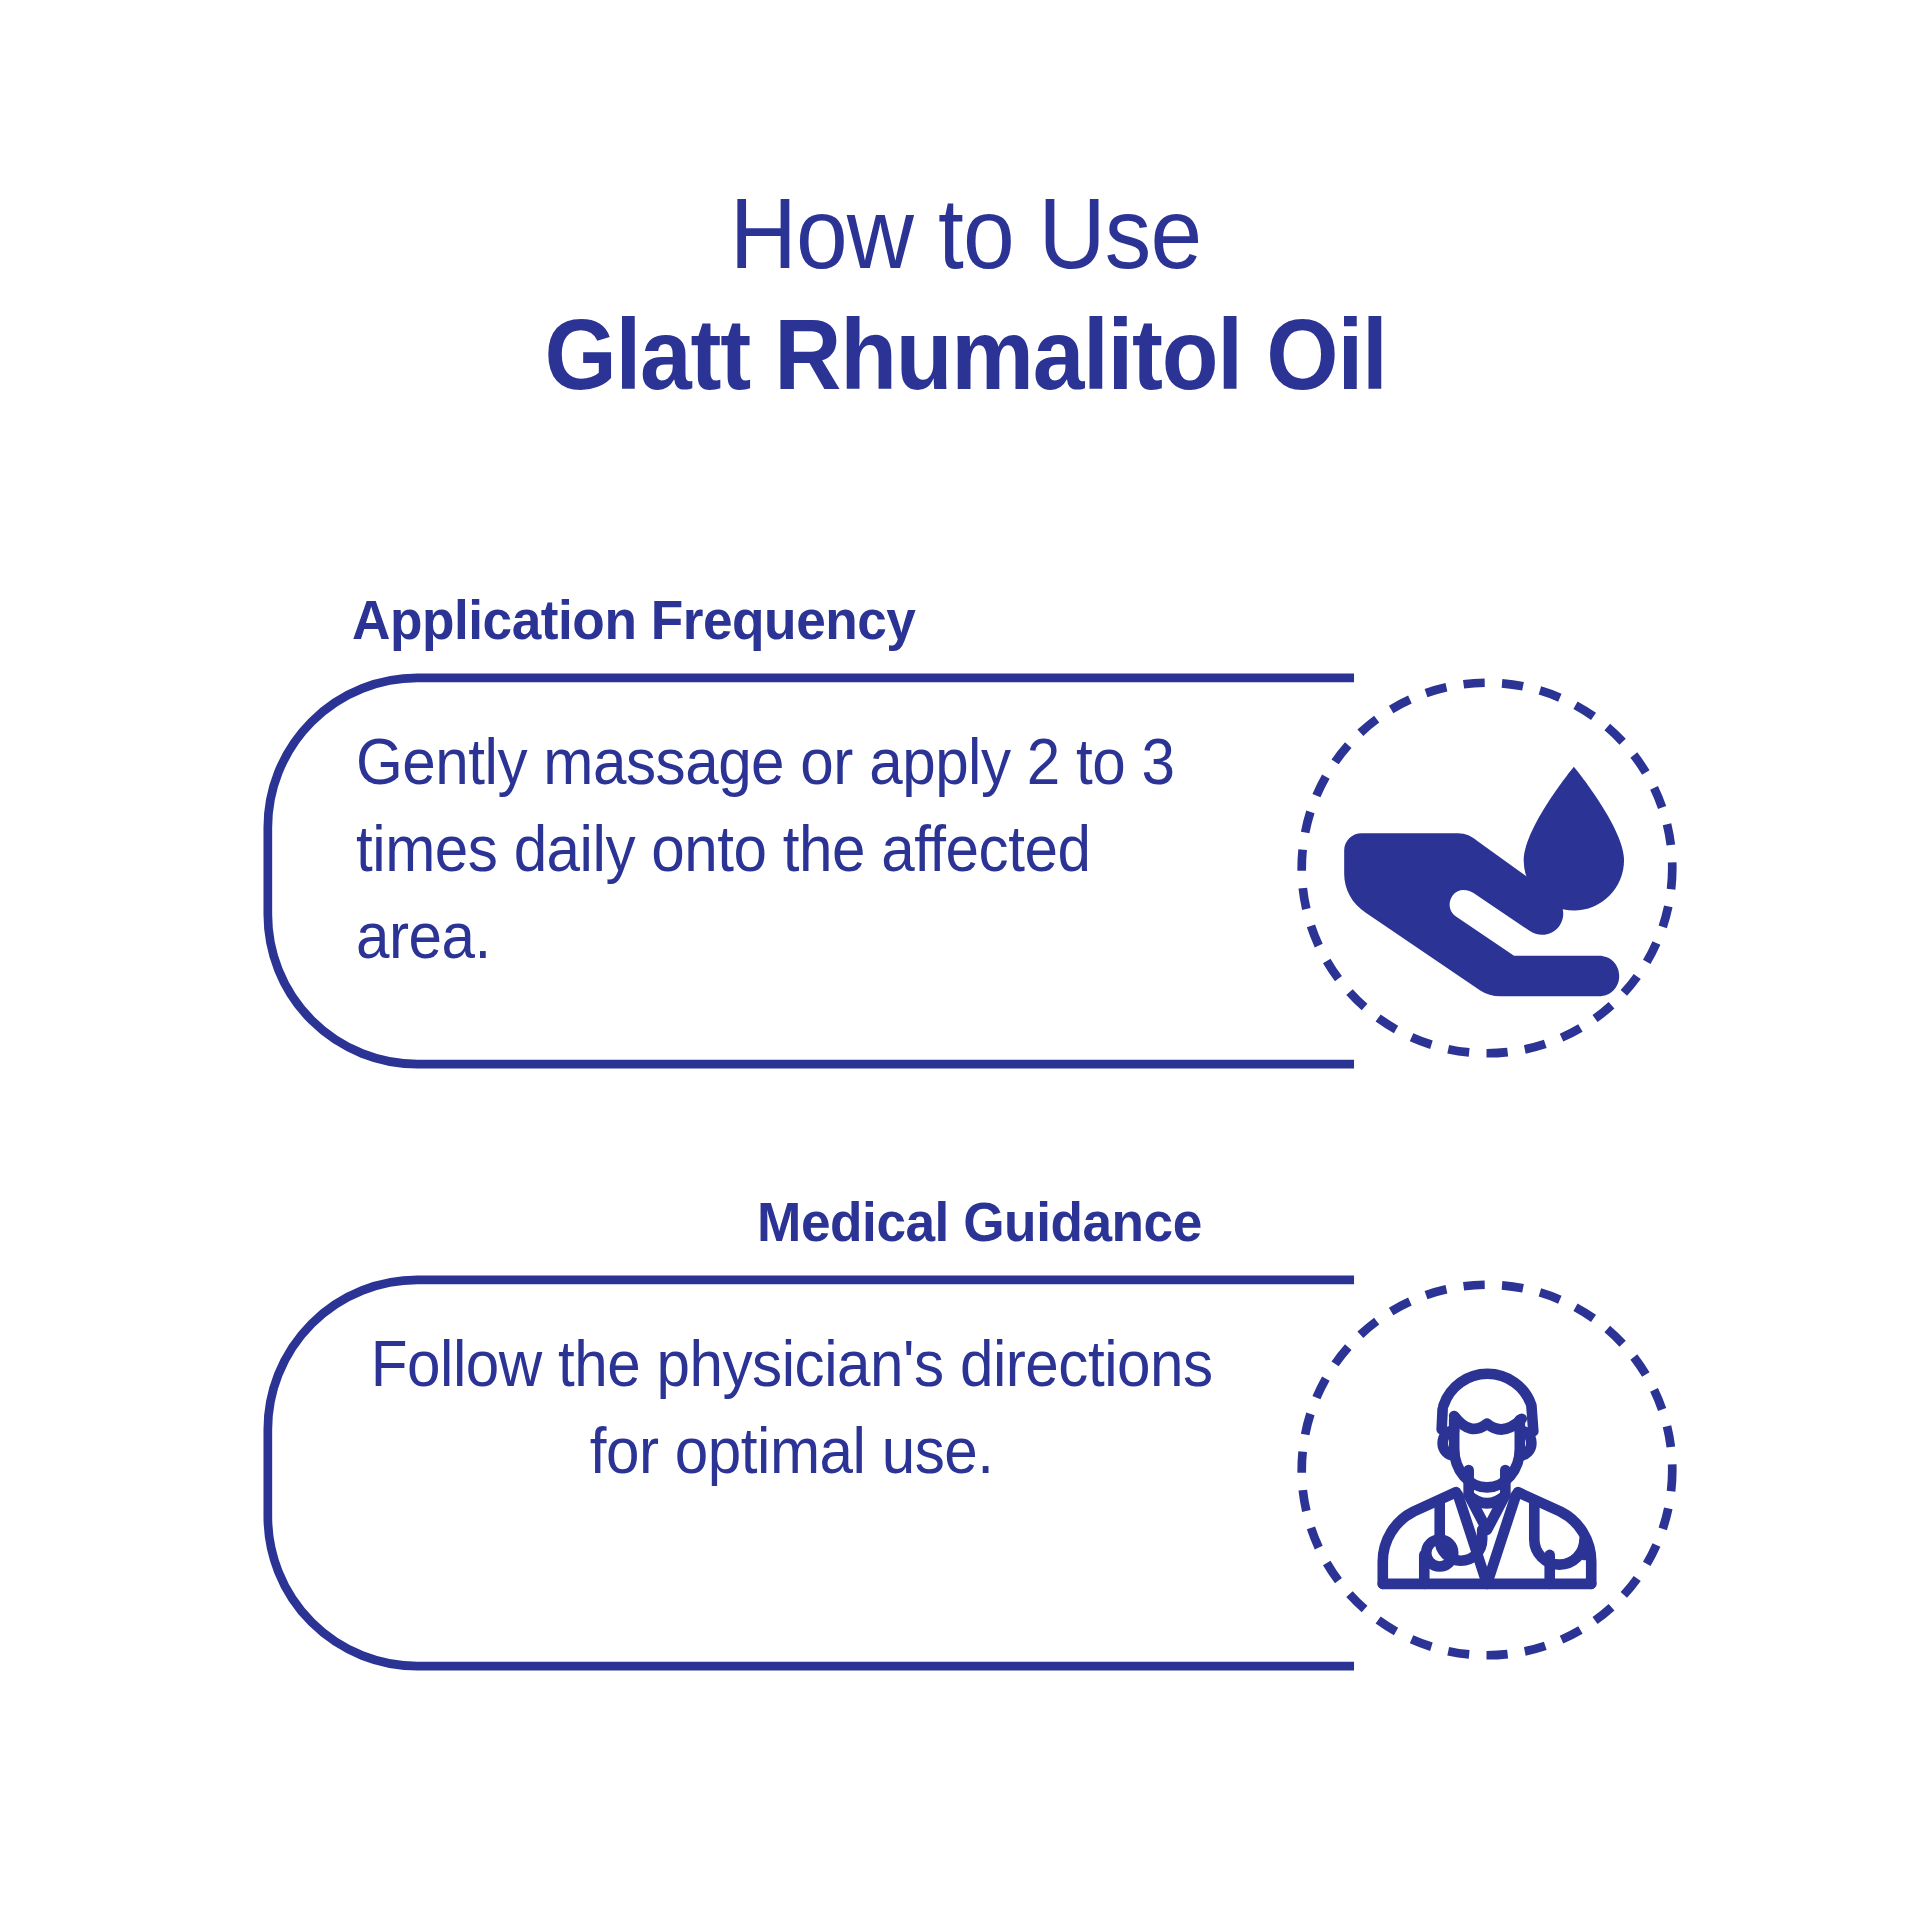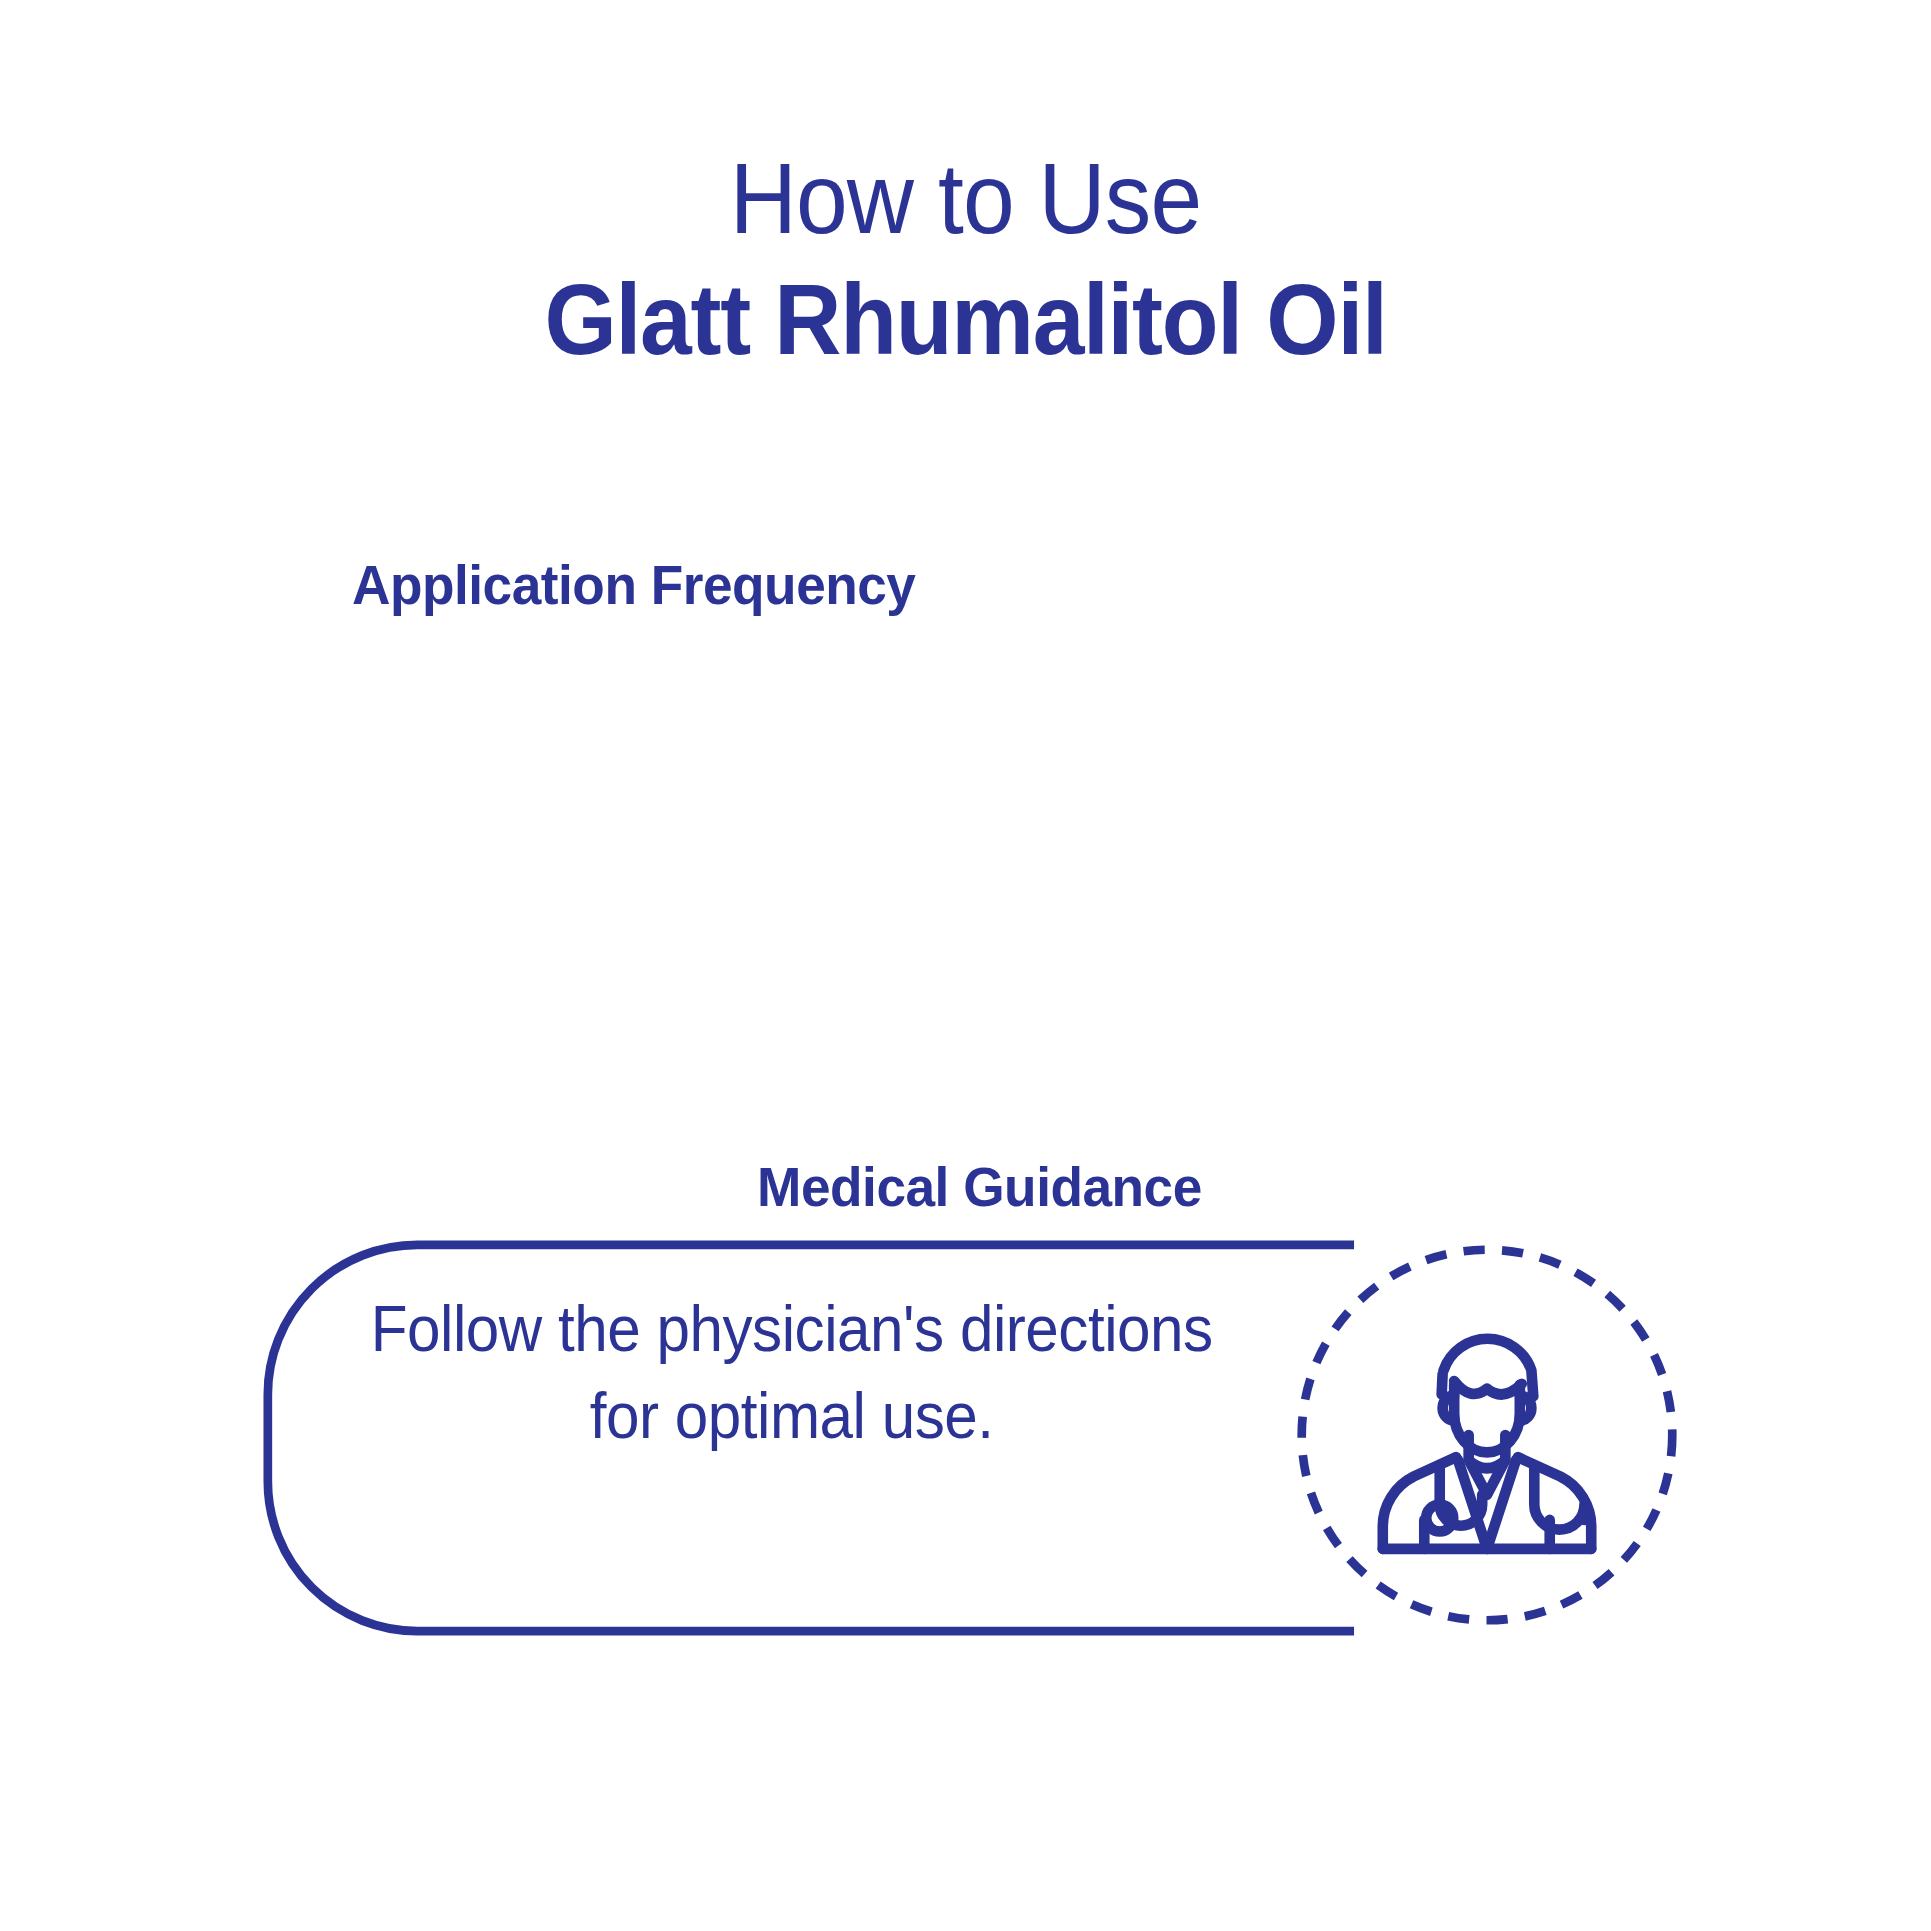--- a/index.html
+++ b/index.html
@@ -13,20 +13,21 @@
     font-family: "Liberation Sans", sans-serif;
     -webkit-font-smoothing: antialiased;
   }
 
   .infographic {
     position: relative;
     width: 1931px;
     height: 1734px;
     background: #ffffff;
     overflow: hidden;
+    margin-top: 35px;
   }
 
   
   .header {
     position: absolute;
     top: 145px;
     left: 0;
     width: 1931px;
     text-align: center;
   }
@@ -122,20 +123,60 @@
 
   <div class="header">
     <span class="header-line1">How to Use</span>
     <span class="header-line2">Glatt Rhumalitol Oil</span>
   </div>
 
   <div class="section section-1">
 
     <div class="section-heading">Application Frequency</div>
 
+    <div class="section-body">
+
+      <svg class="card-outline" viewBox="0 0 1160 410">
+        <path d="M 1130 5 L 160 5 A 155 155 0 0 0 5 160 L 5 250 A 155 155 0 0 0 160 405 L 1130 405" fill="none" stroke="#2B3495" stroke-width="9" stroke-linecap="butt"></path>
+      </svg>
+
+      <div class="card-text">Gently massage or apply 2 to 3 times daily onto the affected area.</div>
+
+      <div class="icon-badge">
+        <svg width="386" height="386" viewBox="0 0 400 400">
+          <circle cx="200" cy="200" r="192" fill="none" stroke="#2B3495" stroke-width="9" stroke-dasharray="22 18" stroke-linecap="butt"></circle>
+
+          <path d="M 290 95
+                   C 290 95 342 158 342 192
+                   A 52 52 0 0 1 238 192
+                   C 238 158 290 95 290 95 Z" fill="#2B3495"></path>
+
+          <path d="M 52 182
+                   C 52 172 60 164 70 164
+                   L 170 164
+                   C 178 164 184 167 190 172
+                   L 268 228
+                   C 280 236 282 250 275 260
+                   C 268 270 254 272 244 265
+                   L 186 226
+                   C 178 221 169 222 164 229
+                   C 159 237 161 246 169 251
+                   L 228 291
+                   L 316 291
+                   C 328 291 337 300 337 312
+                   C 337 324 328 333 316 333
+                   L 214 333
+                   C 206 333 199 331 193 327
+                   L 74 246
+                   C 60 237 52 222 52 206
+                   Z" fill="#2B3495"></path>
+        </svg>
+      </div>
+
+    </div>
   </div>
 
   <div class="section section-2">
 
     <div class="section-heading">Medical Guidance</div>
 
     <div class="section-body">
 
       <svg class="card-outline" viewBox="0 0 1160 410">
         <path d="M 1130 5 L 160 5 A 155 155 0 0 0 5 160 L 5 250 A 155 155 0 0 0 160 405 L 1130 405" fill="none" stroke="#2B3495" stroke-width="9" stroke-linecap="butt"></path>

